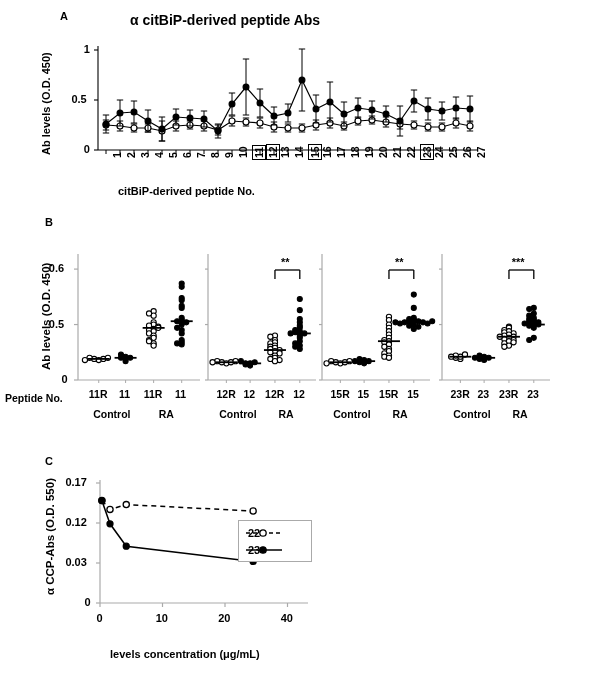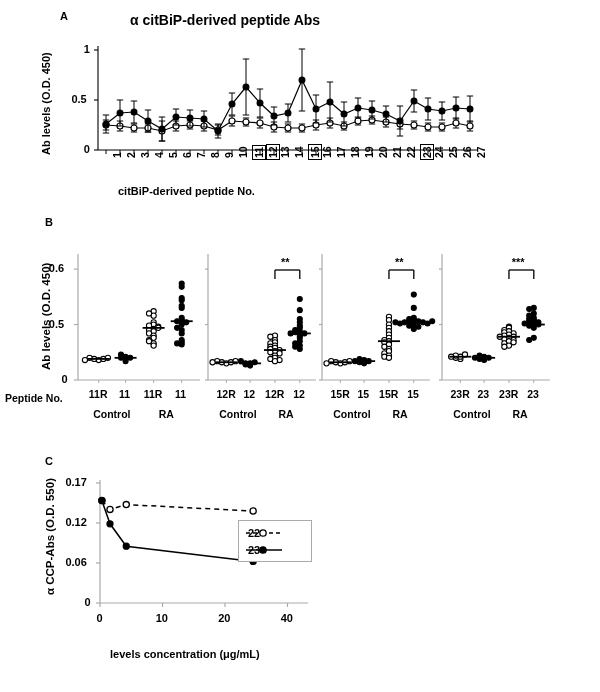--- a/index.html
+++ b/index.html
@@ -668,20 +668,20 @@
     <div class="tick-lbl" style="left: 450.46px; top: 388px;;font-size:10.5px;">23R</div>
     <div class="tick-lbl" style="left: 477.52px; top: 388px;;font-size:10.5px;">23</div>
     <div class="tick-lbl" style="left: 499.06px; top: 388px;;font-size:10.5px;">23R</div>
     <div class="tick-lbl" style="left: 527.2px; top: 388px;;font-size:10.5px;">23</div>
     <div class="grp-lbl" style="left: 453.24px; top: 408px;">Control</div>
     <div class="grp-lbl" style="left: 512.38px; top: 408px;">RA</div>
     <div class="sig" style="left: 511.78px; top: 256px;">***</div>
   </div>
 <div id="panelC-ticklabels">
     <div class="tick-lbl" style="left: 84.6px; top: 596px;">0</div>
-    <div class="tick-lbl" style="left: 65.4px; top: 556px;">0.06</div>
+    <div class="tick-lbl" style="left: 65.4px; top: 556px;">0.03</div>
     <div class="tick-lbl" style="left: 65.4px; top: 516px;">0.12</div>
     <div class="tick-lbl" style="left: 65.4px; top: 476px;">0.17</div>
     <div class="tick-lbl" style="left: 96.6px; top: 612px;">0</div>
     <div class="tick-lbl" style="left: 155.7px; top: 612px;">10</div>
     <div class="tick-lbl" style="left: 218.2px; top: 612px;">20</div>
     <div class="tick-lbl" style="left: 280.7px; top: 612px;">40</div>
   </div>
 
 </body></html>

